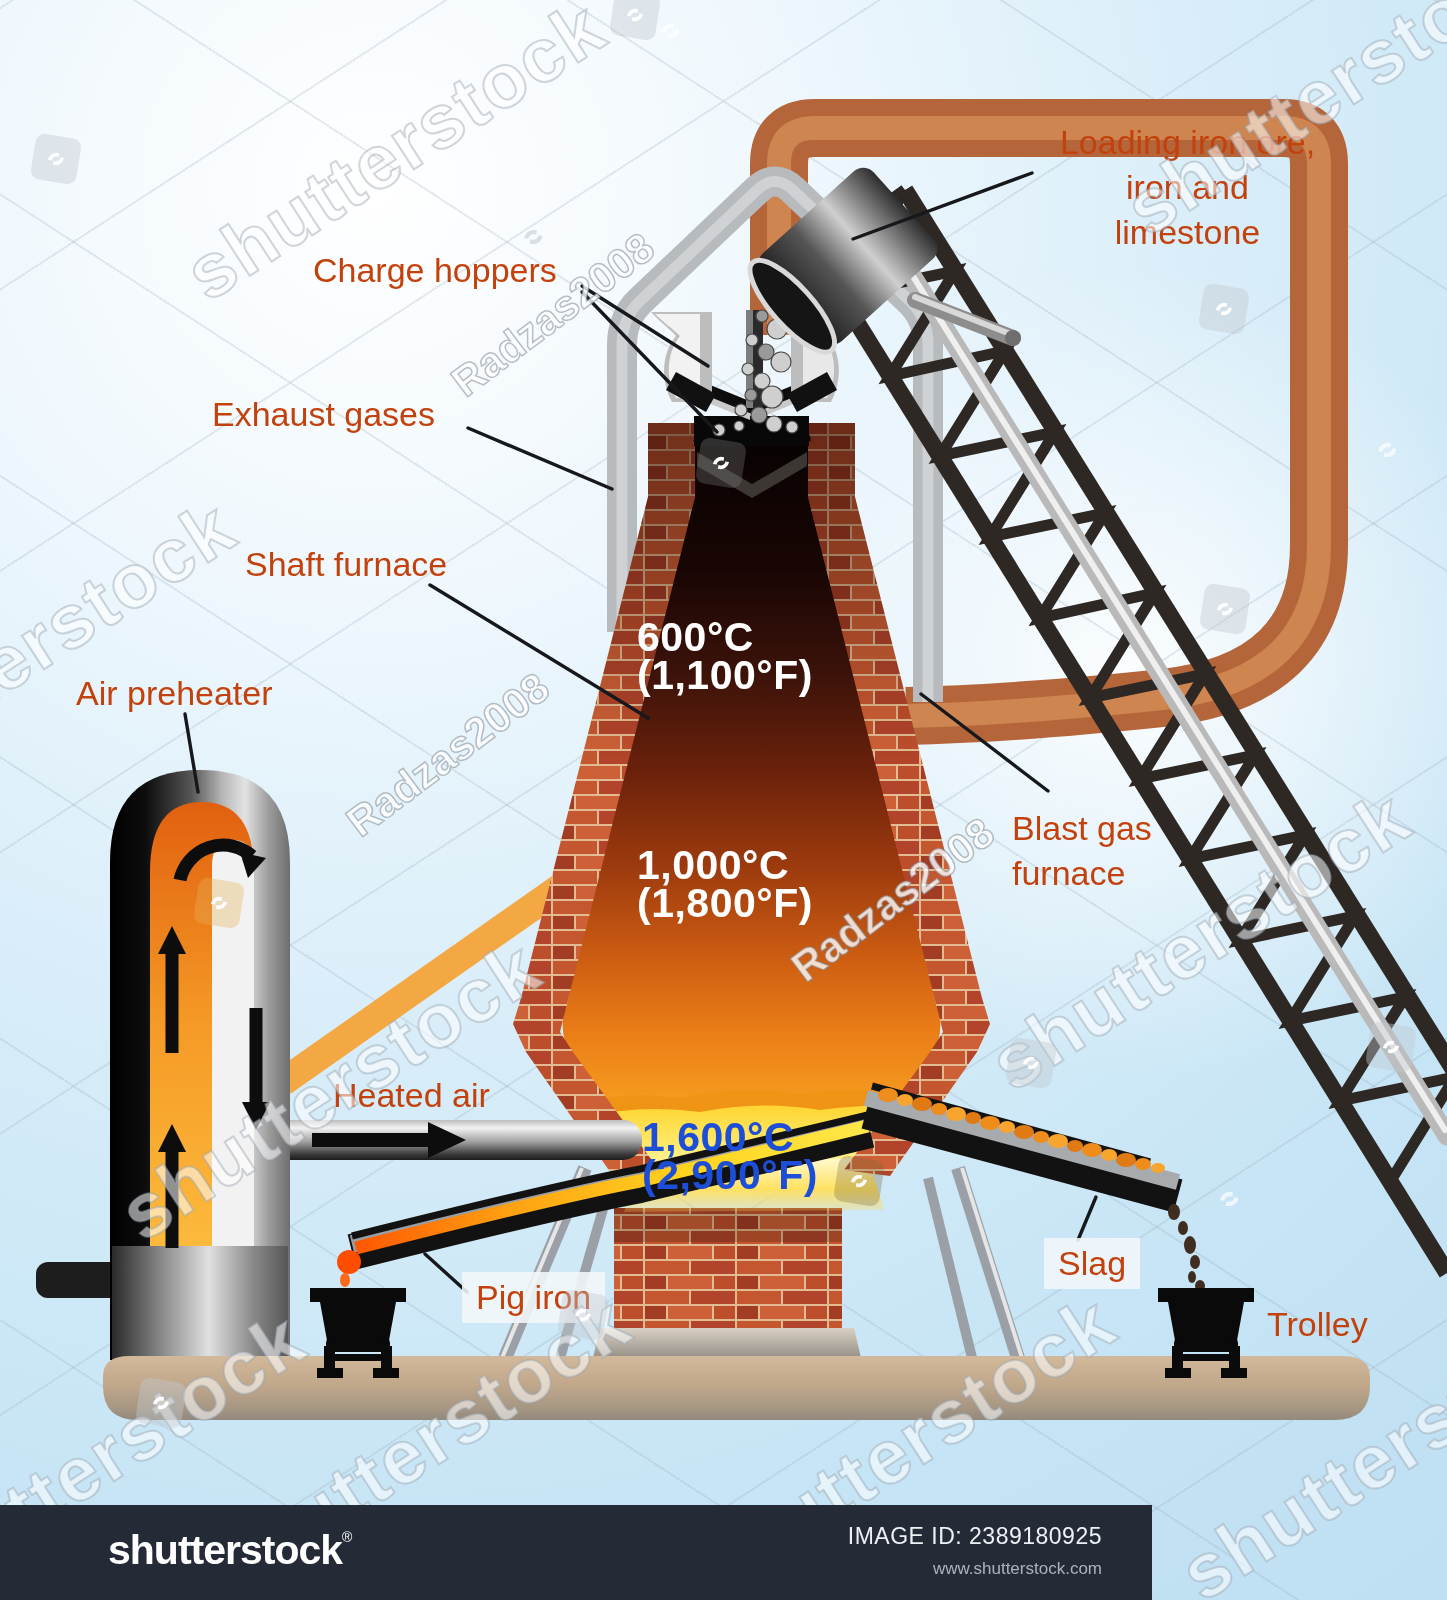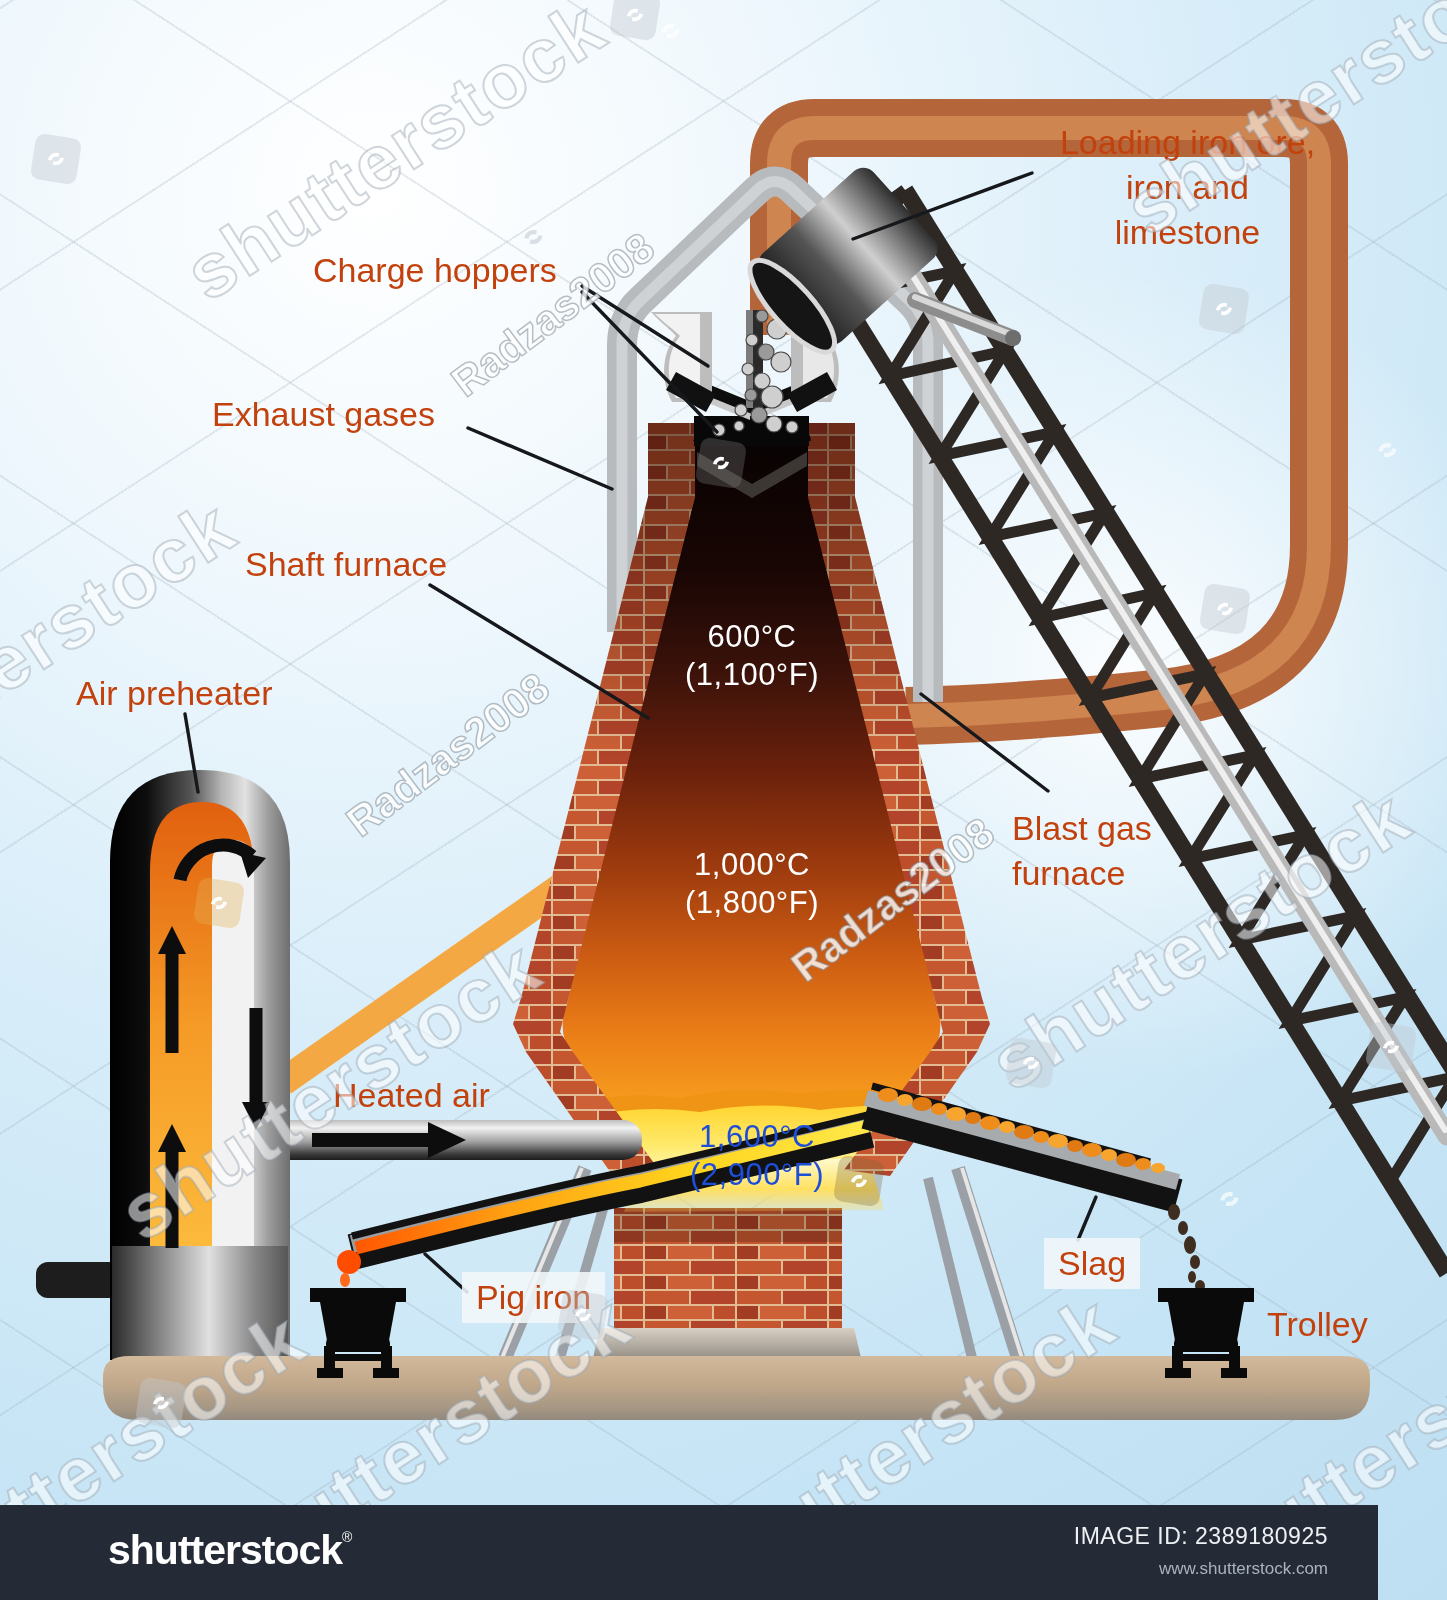--- a/index.html
+++ b/index.html
@@ -10,35 +10,35 @@
     background:
       radial-gradient(circle at 78% 42%, rgba(255,255,255,.9) 0%, rgba(255,255,255,0) 28%),
       radial-gradient(circle at 26% 12%, #ffffff 0%, #f0f8fd 22%, #d8edf9 48%, #c5e4f5 78%, #bedff2 100%);}
   .wmgrid{position:absolute;inset:0;opacity:.75;pointer-events:none;
     background:
       repeating-linear-gradient(33deg, rgba(145,165,180,0) 0 234px, rgba(145,165,180,.30) 234px 236px),
       repeating-linear-gradient(-33deg, rgba(145,165,180,0) 0 234px, rgba(145,165,180,.30) 234px 236px);}
   svg{position:absolute;left:0;top:0;}
   .lbl{position:absolute;font-size:34px;line-height:1.25;color:#c2410c;white-space:nowrap;}
   .lbl.boxed{background:rgba(242,247,251,.88);padding:4px 14px;}
-  .temps{position:absolute;width:230px;text-align:center;font-weight:normal;
-         font-size:31px;line-height:38px;color:#fff;letter-spacing:.5px;}
+  .temps{position:absolute;width:230px;text-align:left;font-weight:bold;
+         font-size:41px;line-height:38px;color:#fff;letter-spacing:.5px;}
   .temps.dark{color:#1d4ed8;}
   .wm{position:absolute;transform:translate(-50%,-50%) rotate(-33deg);
       font-size:76px;font-weight:600;letter-spacing:2px;color:rgba(255,255,255,.55);
       -webkit-text-stroke:2px rgba(150,163,175,.45);white-space:nowrap;pointer-events:none;}
   .wmuser{position:absolute;transform:translate(-50%,-50%) rotate(-37deg);
       font-size:42px;font-weight:600;color:rgba(255,255,255,.8);
       -webkit-text-stroke:1.5px rgba(125,138,150,.55);white-space:nowrap;pointer-events:none;}
   .wmbox{position:absolute;width:46px;height:46px;border-radius:9px;
       background:rgba(193,201,208,.42);transform:rotate(9deg);
       display:flex;align-items:center;justify-content:center;pointer-events:none;}
   .wmbox svg, .smark svg{position:static;}
   .smark{position:absolute;transform:rotate(9deg);opacity:.85;pointer-events:none;}
-  .footer{position:absolute;left:0;top:1505px;width:1378px;height:95px;background:#242b36;}
+  .footer{position:absolute;left:0;top:1505px;width:1152px;height:95px;background:#242b36;}
   .footer .logo{position:absolute;left:108px;top:22px;color:#fff;font-size:41px;
       font-weight:bold;letter-spacing:-1px;}
   .footer .reg{font-size:14px;vertical-align:22px;font-weight:normal;}
   .footer .meta{position:absolute;right:50px;top:18px;text-align:right;}
   .footer .id{font-size:23px;color:#eef1f4;letter-spacing:.5px;}
   .footer .url{font-size:17px;color:#aab3bd;margin-top:9px;}
 </style>
 </head>
 <body>
 

